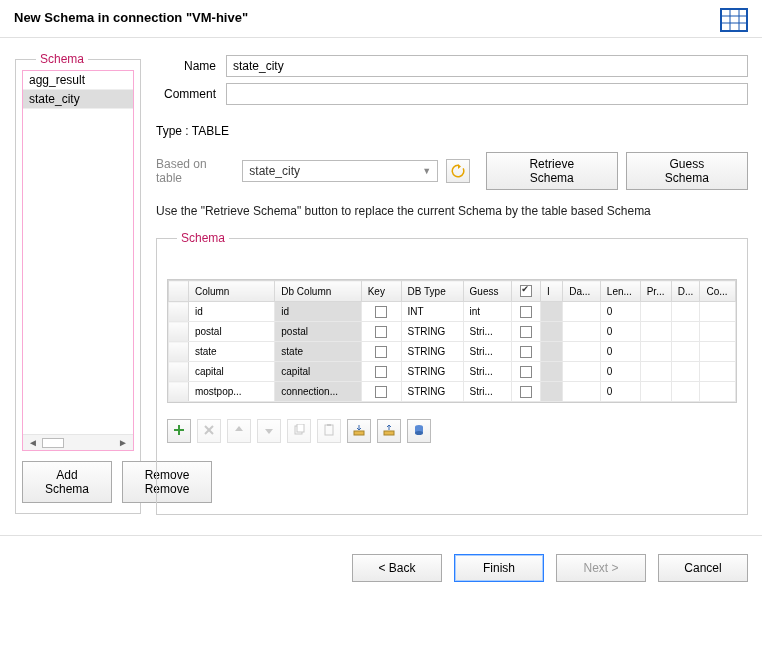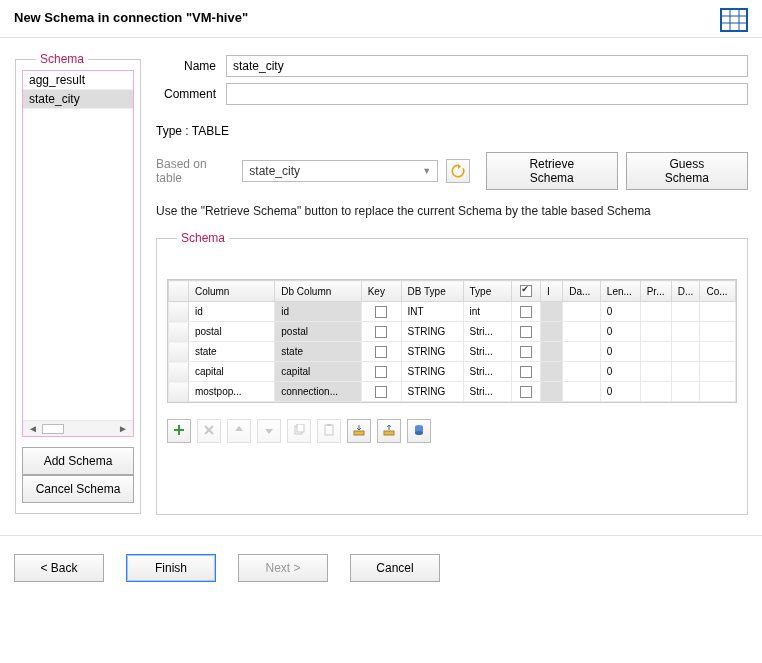--- a/index.html
+++ b/index.html
@@ -72,21 +72,21 @@
     background: linear-gradient(#fdfdfd,#ececec);
     padding: 6px 10px;
     cursor: pointer;
     font-family: inherit; font-size: 12px;
     text-align: center;
     min-width: 90px;
   }
   .btn-small { padding: 4px 20px; min-width: auto; }
   .btn-primary { border: 1px solid #2a7fff; box-shadow: 0 0 0 1px #a7ccff inset; }
   .btn-disabled { color: #999; }
-  .schema-btns { display: flex; flex-direction: column; gap: 0; margin-top: 10px; }
+  .schema-btns { display: flex; gap: 10px; margin-top: 10px; }
   .right-panel { flex: 1; display: flex; flex-direction: column; }
   .form-row { display: flex; align-items: center; gap: 10px; margin: 3px 0; }
   .form-label { width: 60px; text-align: right; }
   .text-input {
     flex: 1; border: 1px solid #bbb; padding: 3px 6px;
     font-family: inherit; font-size: 12px; background: #fff;
   }
   .type-line { margin: 16px 0 14px 0; }
   .based-row { display: flex; align-items: center; gap: 8px; }
   .based-label { color: #888; }
@@ -126,21 +126,21 @@
     height: 20px;
   }
   .col-handle { width: 18px; background: linear-gradient(#fcfcfc,#ececec); border-right: 1px solid #d8d8d8; }
   .cell-grey { background: #ddd; }
   .cell-center { text-align: center; }
   .chk { width: 12px; height: 12px; border: 1px solid #888; display: inline-block; background: #fff; vertical-align: middle; position: relative; }
   .chk.on::after { content: "✔"; font-size: 9px; position: absolute; left: 0; top: -2px; color: #333; }
   .toolbar-row { display: flex; gap: 6px; margin-top: 16px; }
   .footer-sep { border-top: 1px solid #e0e0e0; margin-top: 10px; }
   .wizard-btns {
-    display: flex; justify-content: flex-start; gap: 22px;
+    display: flex; justify-content: flex-end; gap: 12px;
     padding: 18px 14px;
   }
 </style>
 </head>
 <body>
 
 <div class="header">
   <div class="title">New Schema in connection "VM-hive"</div>
   <div class="header-icon">
     <svg viewBox="0 0 28 24" width="28" height="24">
@@ -165,21 +165,21 @@
         <div style="flex:1"></div>
         <div class="scroll-bottom">
           <span class="scroll-btn">◄</span>
           <span style="border:1px solid #bbb;background:#fff;flex:0 0 22px;height:10px"></span>
           <span style="flex:1"></span>
           <span class="scroll-btn">►</span>
         </div>
       </div>
       <div class="schema-btns">
         <button class="btn">Add Schema</button>
-        <button class="btn">Cancel Schema</button>
+        <button class="btn">Remove Remove</button>
       </div>
     </div>
   </div>
 
   <div class="right-panel">
     <div class="form-row">
       <div class="form-label">Name</div>
       <input class="text-input" value="state_city" style="">
     </div>
     <div class="form-row">
@@ -227,21 +227,21 @@
               <col style="width:26px">
               <col style="width:32px">
           </colgroup>
           <thead>
               <tr id="thead-row">
                 <th class="col-handle"></th>
                 <th>Column</th>
                 <th>Db Column</th>
                 <th>Key</th>
                 <th>DB Type</th>
-                <th>Type</th>
+                <th>Guess</th>
                 <th class="cell-center"><span class="chk on"></span></th>
                 <th>I</th>
                 <th>Da...</th>
                 <th>Len...</th>
                 <th>Pr...</th>
                 <th>D...</th>
                 <th>Co...</th>
               </tr>
             </thead>
           <tbody id="tbody">

